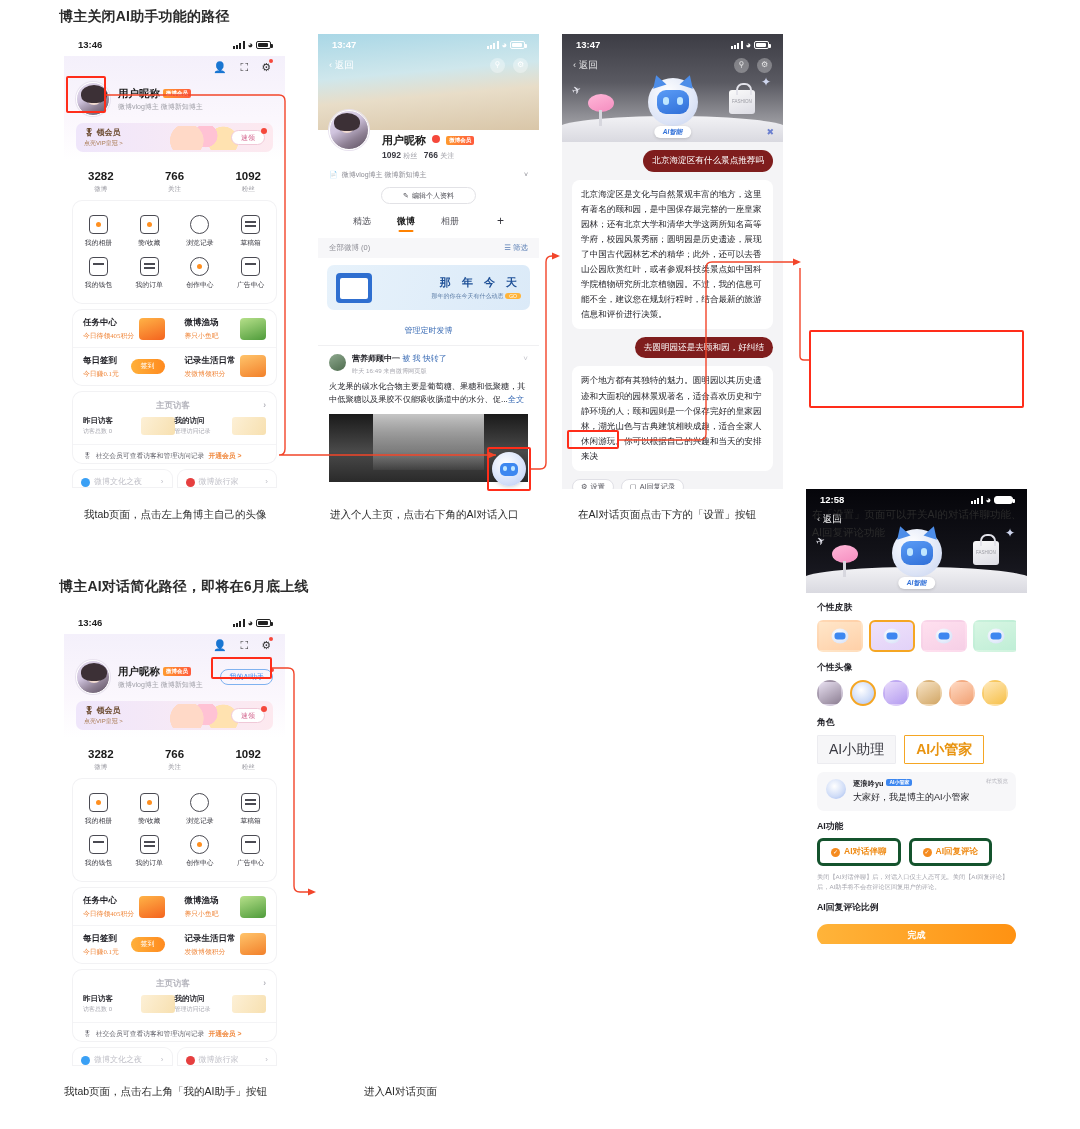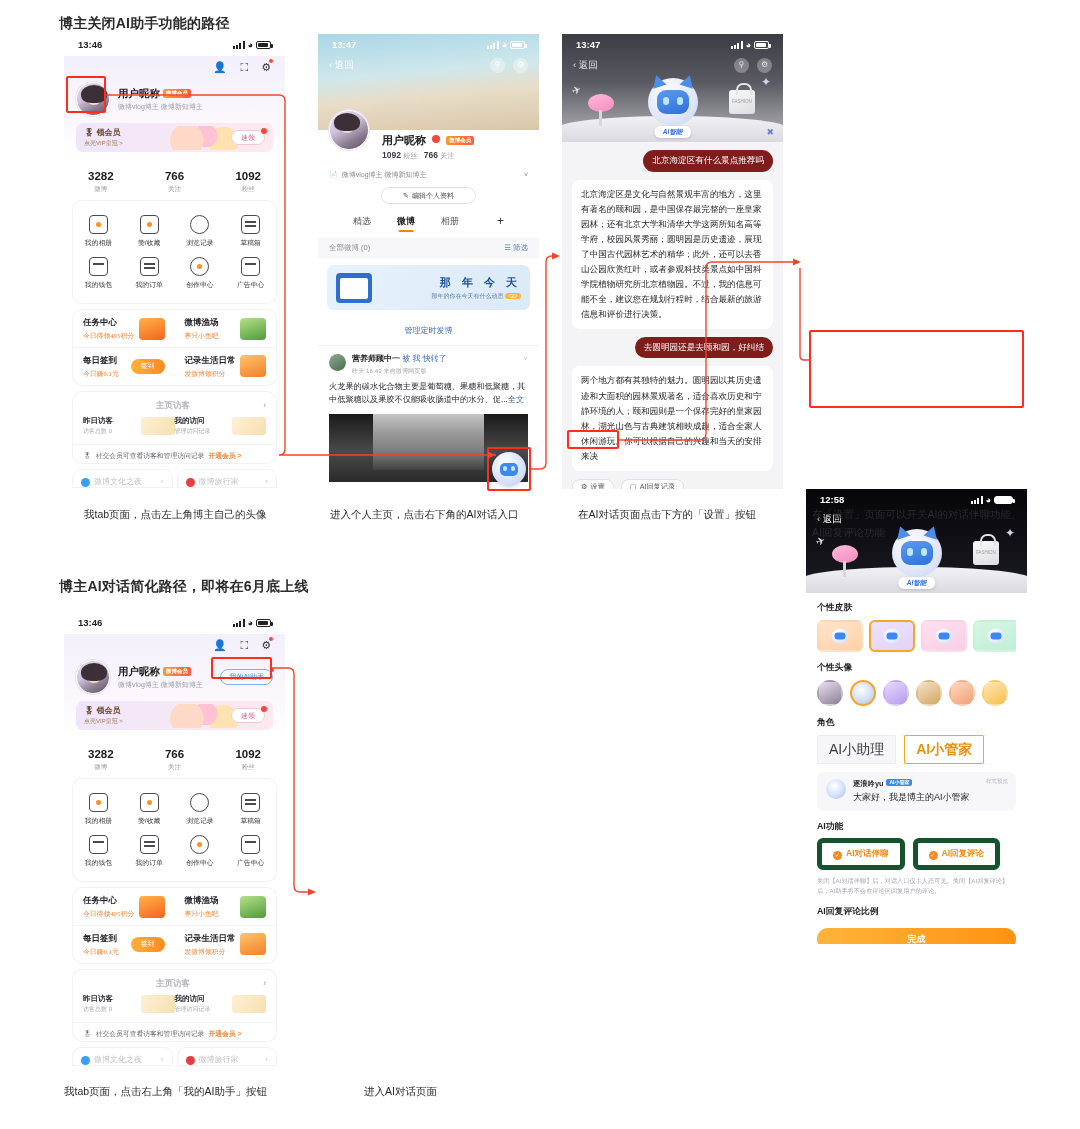--- a/index.html
+++ b/index.html
@@ -14,21 +14,21 @@
   .page { position:relative; width:1080px; height:1129px; }
 
   .section-title{
     position:absolute;
     font-size:14px;
     font-weight:bold;
     color:#2b2b2b;
     letter-spacing:.2px;
     white-space:nowrap;
   }
-  #sec1-title{ left:59px; top:15px; }
+  #sec1-title{ left:59px; top:8px; }
   #sec2-title{ left:59px; top:578px; }
 
   
   .phone{
     position:absolute;
     width:221px;
     background:#fff;
     overflow:hidden;
     font-size:9px;
     line-height:1.35;
@@ -256,22 +256,22 @@
      position:relative;}
   .rolecard .ra{width:20px;height:20px;border-radius:50%;flex:0 0 20px;
      background:radial-gradient(circle at 42% 36%,#fff,#cfdcf7 60%,#9ab4ee);}
   .rolecard .rn{font-size:7.3px;font-weight:bold;color:#2a2a30;}
   .rolecard .rn em{font-style:normal;display:inline-block;background:#3d87f0;color:#fff;
      font-size:5px;border-radius:2px;padding:0 3px;margin-left:3px;vertical-align:1.5px;}
   .rolecard .rt{font-size:9px;color:#1f1f25;margin-top:3px;}
   .rolecard .tagr{position:absolute;right:8px;top:6px;font-size:5.5px;color:#b6b6be;}
   .fnbox{margin-top:10px;}
   .fnbtns{display:flex;gap:8px;margin-top:6px;}
-  .fnbtn{border:5px solid #14532d;border-radius:6px;padding:5px 11px;font-size:8.5px;
-     font-weight:bold;color:#ef8a13;display:flex;align-items:flex-end;gap:4px;}
+  .fnbtn{border:3px solid #14532d;border-radius:6px;padding:5px 11px;font-size:8.5px;
+     font-weight:bold;color:#ef8a13;display:flex;align-items:center;gap:4px;}
   .fnbtn .ck{width:9px;height:9px;border-radius:50%;background:#f58b1f;color:#fff;font-size:6px;
      display:flex;align-items:center;justify-content:center;}
   .fnnote{font-size:6.2px;color:#a6a6ae;line-height:1.7;margin-top:6px;}
   .donebtn{margin:10px 11px 0;height:22px;border-radius:11px;
      background:linear-gradient(90deg,#ffb43a,#ff9212);color:#fff;font-size:9px;font-weight:bold;
      display:flex;align-items:center;justify-content:center;}
 
   
   .hl{position:absolute;border:2px solid #ff2d1a;border-radius:2px;pointer-events:none;}
   .ann{position:absolute;pointer-events:none;}

